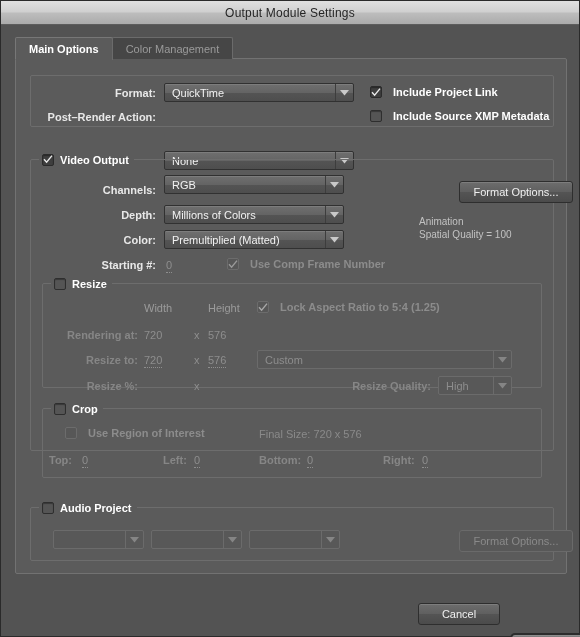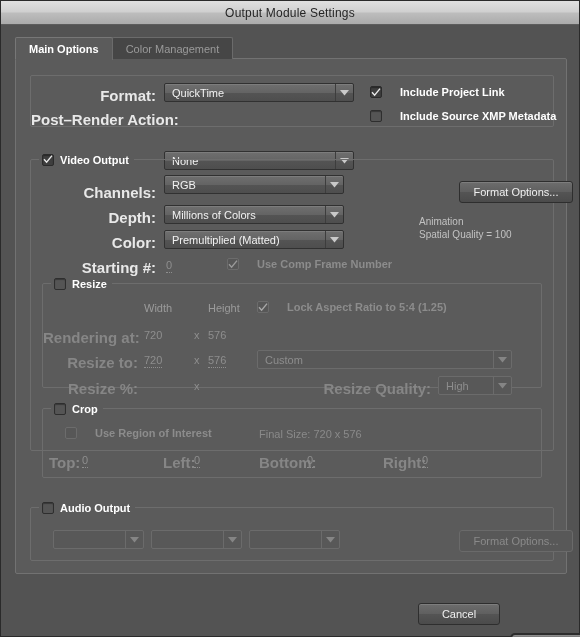--- a/index.html
+++ b/index.html
@@ -75,21 +75,21 @@
     padding: 0 5px 0 3px;
     display: flex; align-items: center; gap: 6px;
     height: 15px;
     font-size: 11px; font-weight: bold; color: #ffffff;
     white-space: nowrap;
   }
 
   
   .lbl {
     position: absolute;
-    font-size: 15px; font-weight: bold; color: #e8e8e8;
+    font-size: 11px; font-weight: bold; color: #e8e8e8;
     white-space: nowrap;
   }
   .lbl.r { text-align: right; }
   .lbl.dim { color: #868686; }
   .txt {
     position: absolute;
     font-size: 11px; color: #c9c9c9; white-space: nowrap;
   }
   .txt.dim { color: #8a8a8a; }
   .val {
@@ -169,21 +169,21 @@
     display: inline-flex; align-items: center; justify-content: center;
     flex: none;
     box-shadow: inset 0 1px 1px rgba(0,0,0,.35);
   }
   .cb.off { background: #555555; border-color: #2e2e2e; }
   .cb.dis { background: #575757; border-color: #6c6c6c; box-shadow: none; }
   .cb svg { display: block; }
 
   .cbrow {
     position: absolute;
-    display: flex; align-items: flex-start; gap: 18px;
+    display: flex; align-items: flex-start; gap: 11px;
     font-size: 11px; font-weight: bold; color: #ffffff;
     white-space: nowrap;
   }
   .cbrow.dim { color: #8c8c8c; font-weight: bold; }
 </style>
 </head>
 <body>
 
 <div class="dialog">
 
@@ -378,21 +378,21 @@
 
         <div class="lbl dim" style="left:340px; top:45px;">Right:</div>
         <div class="val underline" style="left:379px; top:45px;">0</div>
       </div>
     </div>
 
     <div class="fs" style="left:14px; top:448px; width:524px; height:54px;">
 
       <div class="fs-legend">
         <span class="cb off"></span>
-        <span>Audio Output</span>
+        <span>Audio Project</span>
       </div>
 
       <div class="dd disabled" style="left:22px; top:22px; width:91px;">
         <div class="dd-text"></div>
         <div class="dd-arrow">
           <svg width="9" height="6" viewBox="0 0 9 6">
               <path d="M0 0 L9 0 L4.5 5.5 Z" fill="#858585"></path>
             </svg>
         </div>
       </div>

